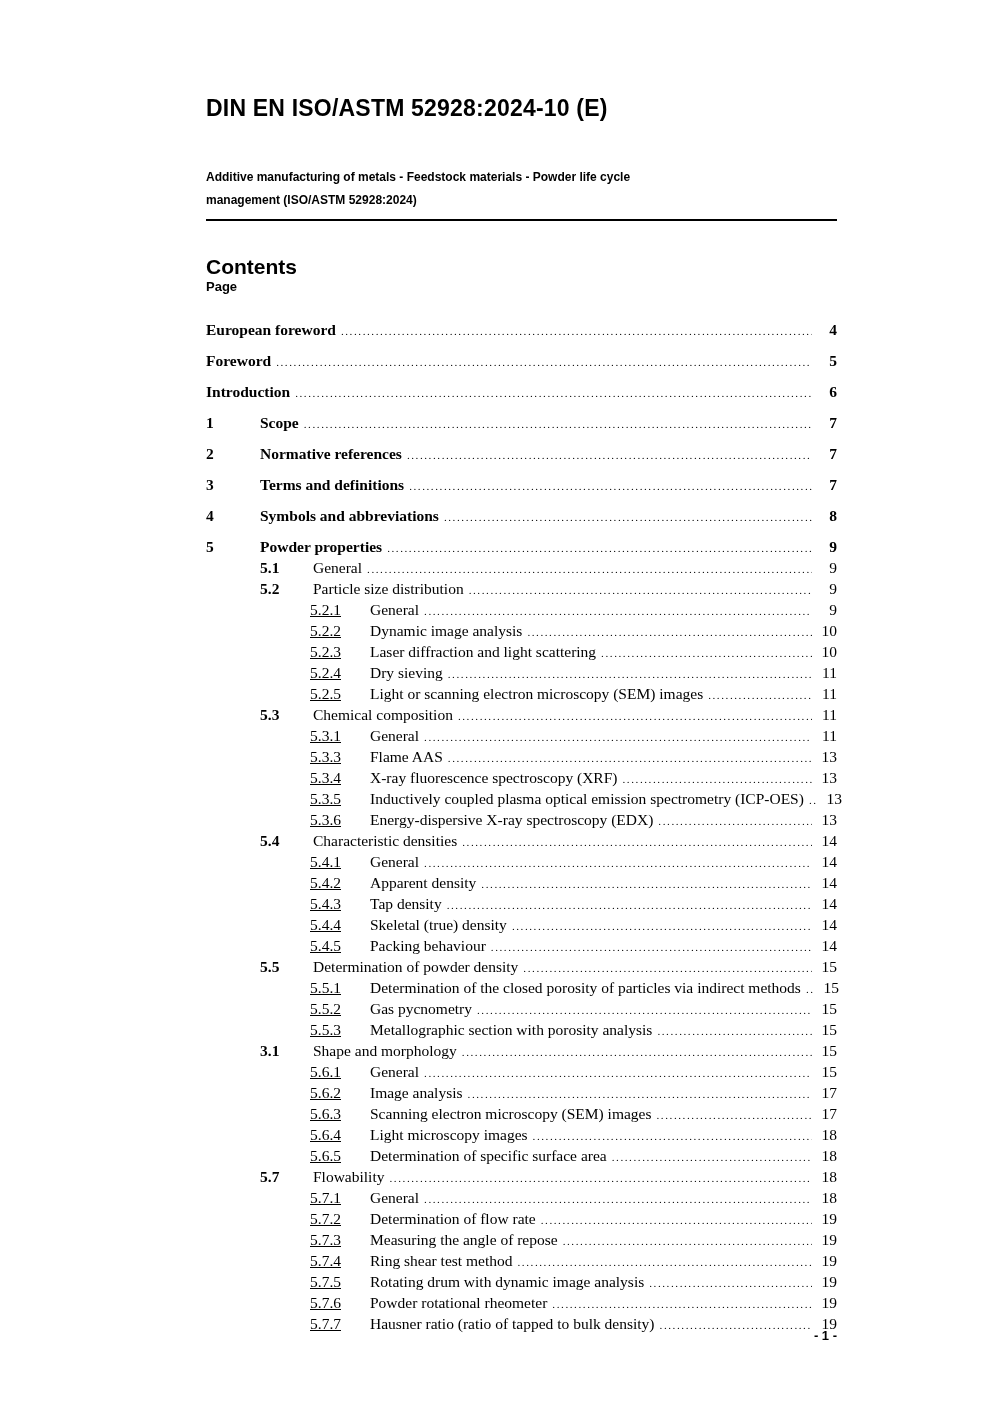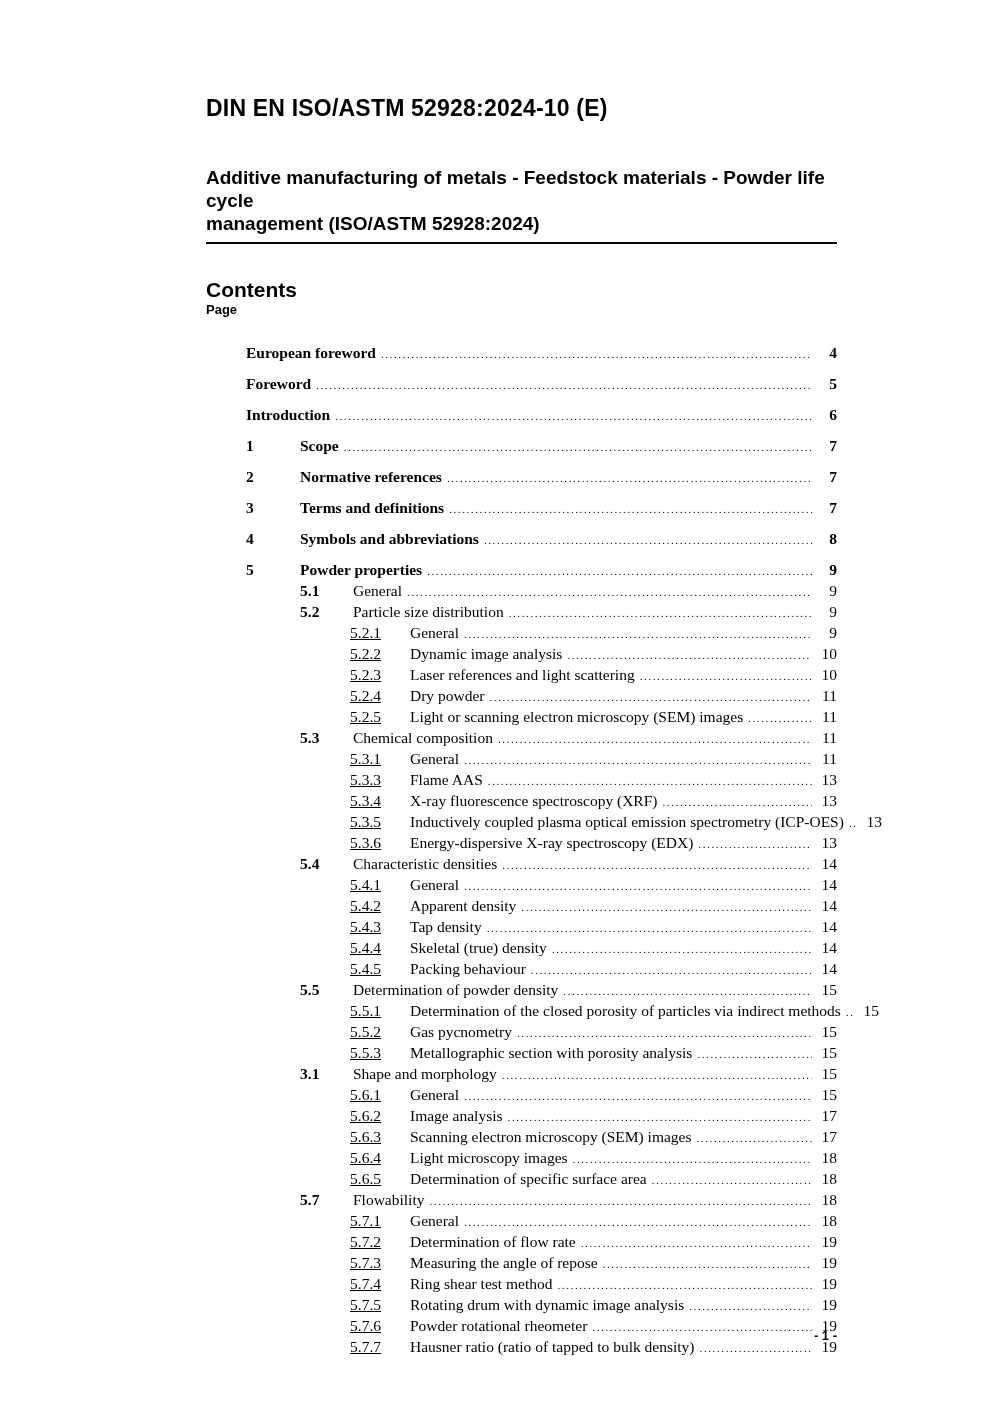--- a/index.html
+++ b/index.html
@@ -23,21 +23,21 @@
     margin: 0;
     font-family: "Liberation Sans", sans-serif;
     font-size: 23px;
     font-weight: bold;
     line-height: 28px;
     letter-spacing: 0.2px;
   }
   .doc-title {
     margin: 44px 0 0 0;
     font-family: "Liberation Sans", sans-serif;
-    font-size: 19px;
+    font-size: 12px;
     font-weight: bold;
     line-height: 23px;
     white-space: pre-line;
   }
   .header-rule {
     margin-top: 7px;
     height: 0;
     border-top: 2px solid #000000;
   }
   .contents-head {
@@ -50,21 +50,20 @@
     flex-direction: column;
   }
   .contents-heading {
     font-size: 21px;
   }
   .page-col-label {
     font-size: 13px;
   }
   .toc {
     margin-top: 26px;
-    margin-left: 40px;
   }
   .toc-row {
     display: flex;
     align-items: baseline;
     font-size: 15.5px;
     line-height: 20px;
   }
   .toc-row.lvl0, .toc-row.lvl1 {
     font-weight: bold;
     margin-top: 10px;
@@ -193,27 +192,27 @@
       <span class="toc-page">9</span>
     </div>
       <div class="toc-row lvl3">
       <span class="toc-num">5.2.2</span>
       <span class="toc-title">Dynamic image analysis</span>
       <span class="toc-dots"></span>
       <span class="toc-page">10</span>
     </div>
       <div class="toc-row lvl3">
       <span class="toc-num">5.2.3</span>
-      <span class="toc-title">Laser references and light scattering</span>
+      <span class="toc-title">Laser diffraction and light scattering</span>
       <span class="toc-dots"></span>
       <span class="toc-page">10</span>
     </div>
       <div class="toc-row lvl3">
       <span class="toc-num">5.2.4</span>
-      <span class="toc-title">Dry powder</span>
+      <span class="toc-title">Dry sieving</span>
       <span class="toc-dots"></span>
       <span class="toc-page">11</span>
     </div>
       <div class="toc-row lvl3">
       <span class="toc-num">5.2.5</span>
       <span class="toc-title">Light or scanning electron microscopy (SEM) images</span>
       <span class="toc-dots"></span>
       <span class="toc-page">11</span>
     </div>
       <div class="toc-row lvl2">

